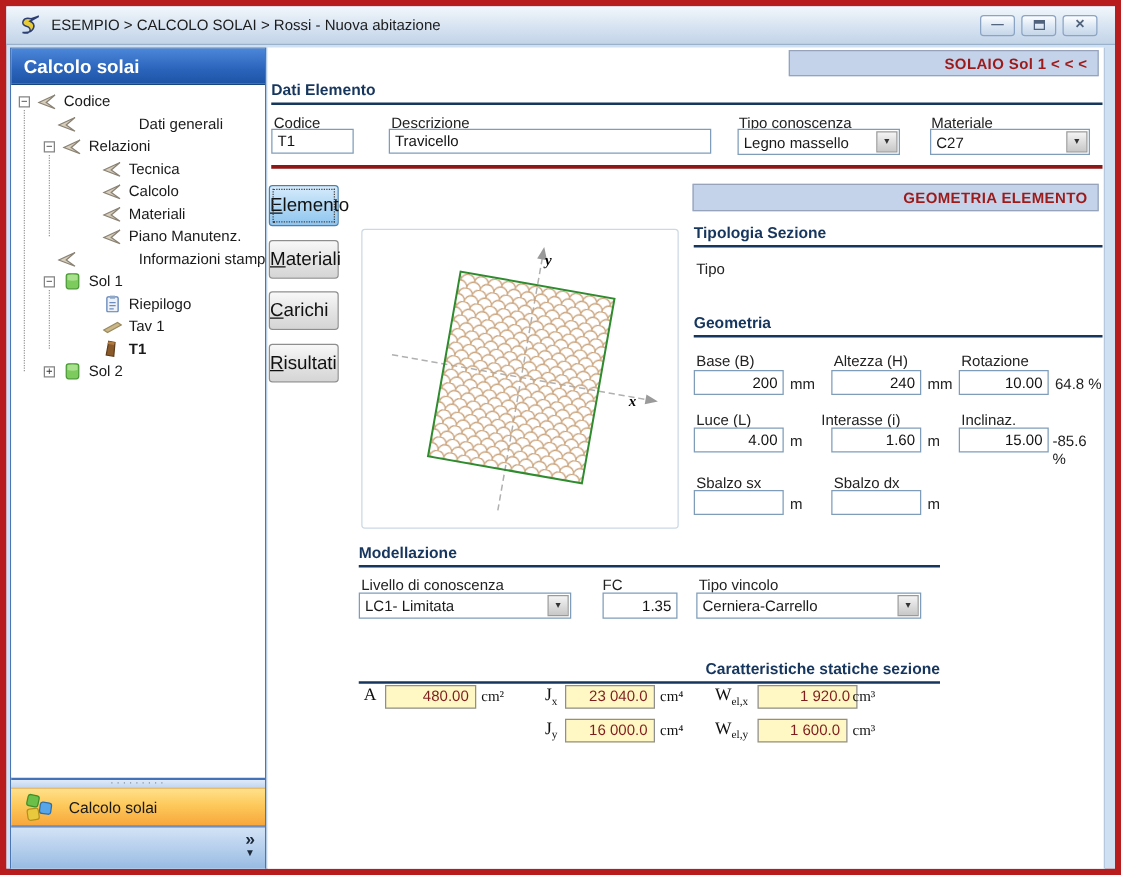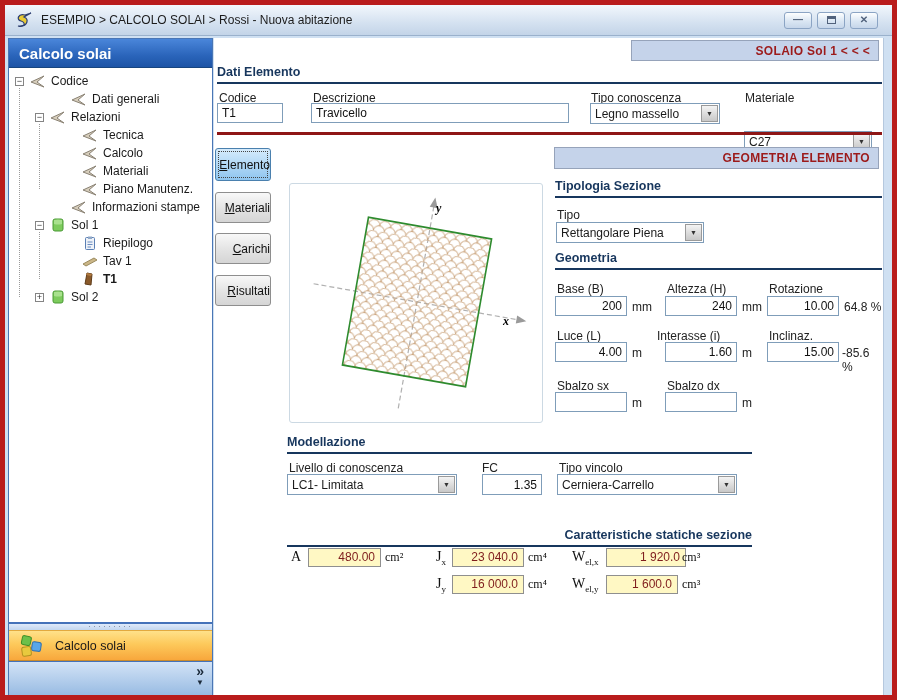--- a/index.html
+++ b/index.html
@@ -25,21 +25,21 @@
   .sidebar-header { height:29px; background:linear-gradient(#4a86da,#2a64ba 60%,#1d54a6);
     color:#fff; font-weight:bold; font-size:15px; display:flex; align-items:center; padding-left:10px;
     border-bottom:1px solid #17457f; flex:0 0 auto; }
   .tree { position:relative; flex:1 1 auto; overflow:hidden; background:#fff; padding-top:4px; }
   .vline { position:absolute; width:0; border-left:1px dotted #9a9a9a; }
   .tree-row { position:relative; height:18px; display:flex; align-items:center; cursor:default; }
   .tree-row .exp { width:9px; height:9px; border:1px solid #848484; background:#fff; font-size:9px;
     line-height:7px; text-align:center; color:#333; flex:0 0 auto; margin-right:6px; }
   .tree-row .ticon { width:16px; height:14px; flex:0 0 auto; margin-right:5px; }
   .lvl1 { padding-left:6px; } .lvl2 { padding-left:26px; } .lvl3 { padding-left:56px; }
-  .lvl2.noexp { padding-left:62px; } .lvl3.noexp { padding-left:73px; }
+  .lvl2.noexp { padding-left:37px;gap:44px; } .lvl3.noexp { padding-left:73px; }
   .tree-label { white-space:nowrap; }
   .bold { font-weight:bold; }
   .splitter { height:8px; background:linear-gradient(#dfeafa,#c2d6ef); border-top:2px solid #4472b9;
     text-align:center; color:#7c8da3; font-size:9px; line-height:5px; letter-spacing:2px; flex:0 0 auto; cursor:row-resize; }
   .orange-bar { height:31px; background:linear-gradient(#ffe18a,#fdc95b 45%,#f8a73c);
     border-top:1px solid #e2a93f; border-bottom:1px solid #c98a2b; display:flex; align-items:center;
     padding-left:10px; gap:10px; font-size:12.5px; flex:0 0 auto; cursor:pointer; }
   .blue-panel { flex:0 0 auto; height:38px; background:linear-gradient(#d3e3f6,#a5c4e7 70%,#8fb5e0);
     border-top:1px solid #4472b9; position:relative; }
   .chevron-btn { position:absolute; right:8px; top:4px; text-align:center; color:#1b2a3a; cursor:pointer; line-height:11px; }
@@ -61,22 +61,22 @@
     font-size:12px; padding:1px 4px; color:#111; }
   .inp.num { text-align:right; }
   .yfield { position:absolute; height:19px; border:1px solid #8f8f8f; background:#fff8c4; font-size:12px;
     text-align:right; padding:1px 5px; color:#7f1d1d; font-family:"Liberation Sans",sans-serif; }
   .dd { position:absolute; height:21px; border:1px solid #7f9db9; background:#fff; display:flex; align-items:center; cursor:default; }
   .dd-val { flex:1 1 auto; padding:0 4px; white-space:nowrap; overflow:hidden; }
   .dd-btn { flex:0 0 17px; align-self:stretch; margin:1px; background:linear-gradient(#f4f4f4,#d9d9d9 60%,#c8c8c8);
     border:1px solid #9a9a9a; display:flex; align-items:center; justify-content:center; font-size:7px; color:#333; }
 
   .navbtn { position:absolute; left:1px; width:56px; border:1px solid #8e8e8e; border-radius:3px;
-    background:linear-gradient(#f8f8f8,#e3e3e3 55%,#d5d5d5); font-size:12px; color:#111;
-    display:flex; align-items:center; justify-content:flex-end; cursor:pointer; font-family:"Liberation Sans",sans-serif; }
+    background:linear-gradient(#f8f8f8,#e3e3e3 55%,#d5d5d5); font-size:15px; color:#111;
+    display:flex; align-items:center; justify-content:flex-start; cursor:pointer; font-family:"Liberation Sans",sans-serif; }
   .navbtn.active { background:linear-gradient(#d6ebfb,#aed6f5 55%,#8fc5ef); border:1px solid #4a80ae;
     outline:1px dotted #444; outline-offset:-4px; }
   .navbtn span { display:block; }
   .navbtn span::first-letter { text-decoration:underline; }
 
   .canvas { position:absolute; left:75px; top:145px; width:254px; height:240px; border:1px solid #ccd9e3;
     border-radius:3px; background:#fff; }
 
   .serifsym { font-family:"Liberation Serif", serif; font-size:14px; color:#111; }
   .serifsym sub { font-size:9px; }
@@ -235,21 +235,21 @@
     <span class="lbl abs" style="left:99px; top:53px;">Descrizione</span>
     <span class="lbl abs" style="left:377px; top:53px;">Tipo conoscenza</span>
     <span class="lbl abs" style="left:531px; top:53px;">Materiale</span>
 
     <input class="inp" style="left: 3px; top: 65px; width: 66px;" value="T1">
     <input class="inp" style="left: 97px; top: 65px; width: 258px;" value="Travicello">
     <div class="dd" style="left:376px; top:65px; width:130px;">
       <span class="dd-val">Legno massello</span>
       <span class="dd-btn">▼</span>
     </div>
-    <div class="dd" style="left:530px; top:65px; width:128px;margin-top:28px;">
+    <div class="dd" style="left:530px; top:65px; width:128px;">
       <span class="dd-val">C27</span>
       <span class="dd-btn">▼</span>
     </div>
 
     <div class="redline abs" style="left:3px; top:94px; width:665px;"></div>
 
     <div class="navbtn active" style="top:110px; height:33px;">
       <span>Elemento</span>
       </div>
     <div class="navbtn" style="top:154px; height:31px;">
@@ -280,24 +280,20 @@
         </g>
         <text x="146" y="28" font-family="Liberation Serif, serif" font-size="12" font-weight="bold" font-style="italic">y</text>
         <text x="213" y="141" font-family="Liberation Serif, serif" font-size="12" font-weight="bold" font-style="italic">x</text>
       </svg>
     </div>
 
     <div class="banner abs" style="left:340px; top:109px; width:325px; height:22px;">GEOMETRIA ELEMENTO</div>
 
     <div class="sect abs" style="left:341px; top:141px; width:327px;">Tipologia Sezione</div>
     <span class="lbl abs" style="left:343px; top:170px;">Tipo</span>
-    <div class="dd" style="left:342px; top:184px; width:148px;">
-      <span class="dd-val">Rettangolare Piena</span>
-      <span class="dd-btn">▼</span>
-    </div>
 
     <div class="sect abs" style="left:341px; top:213px; width:327px;">Geometria</div>
 
     <span class="lbl abs" style="left:343px; top:244px;">Base (B)</span>
     <span class="lbl abs" style="left:453px; top:244px;">Altezza (H)</span>
     <span class="lbl abs" style="left:555px; top:244px;">Rotazione</span>
     <input class="inp num" style="left: 341px; top: 258px; width: 72px;" value="200">
     <span class="unit abs" style="left:418px; top:262px;">mm</span>
     <input class="inp num" style="left: 451px; top: 258px; width: 72px;" value="240">
     <span class="unit abs" style="left:528px; top:262px;">mm</span>

